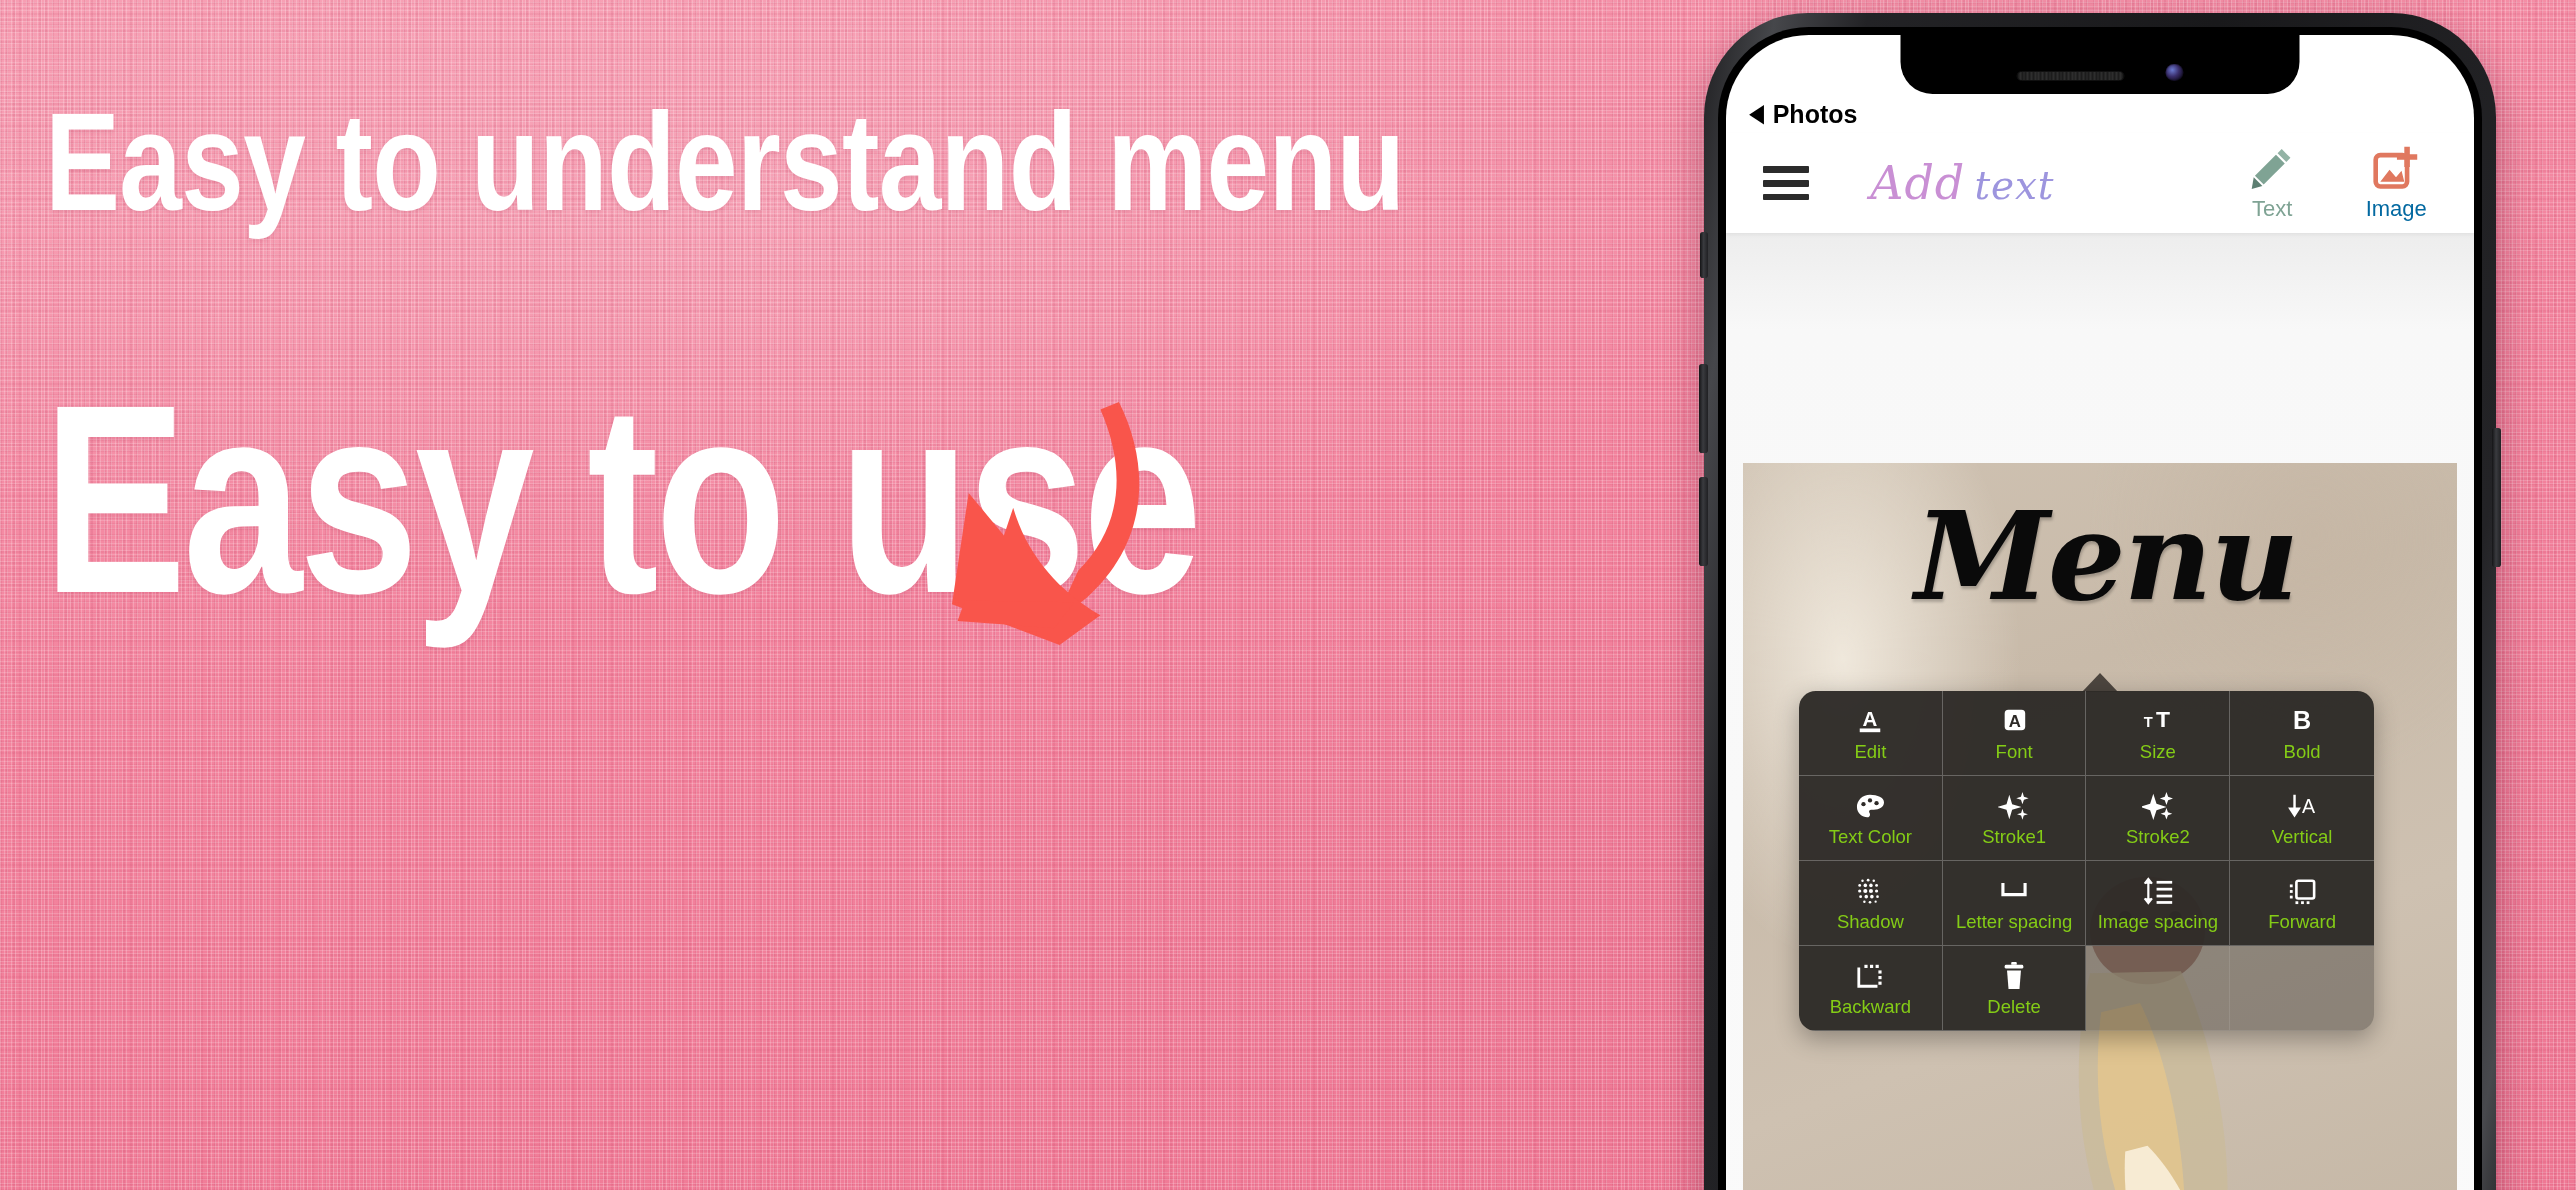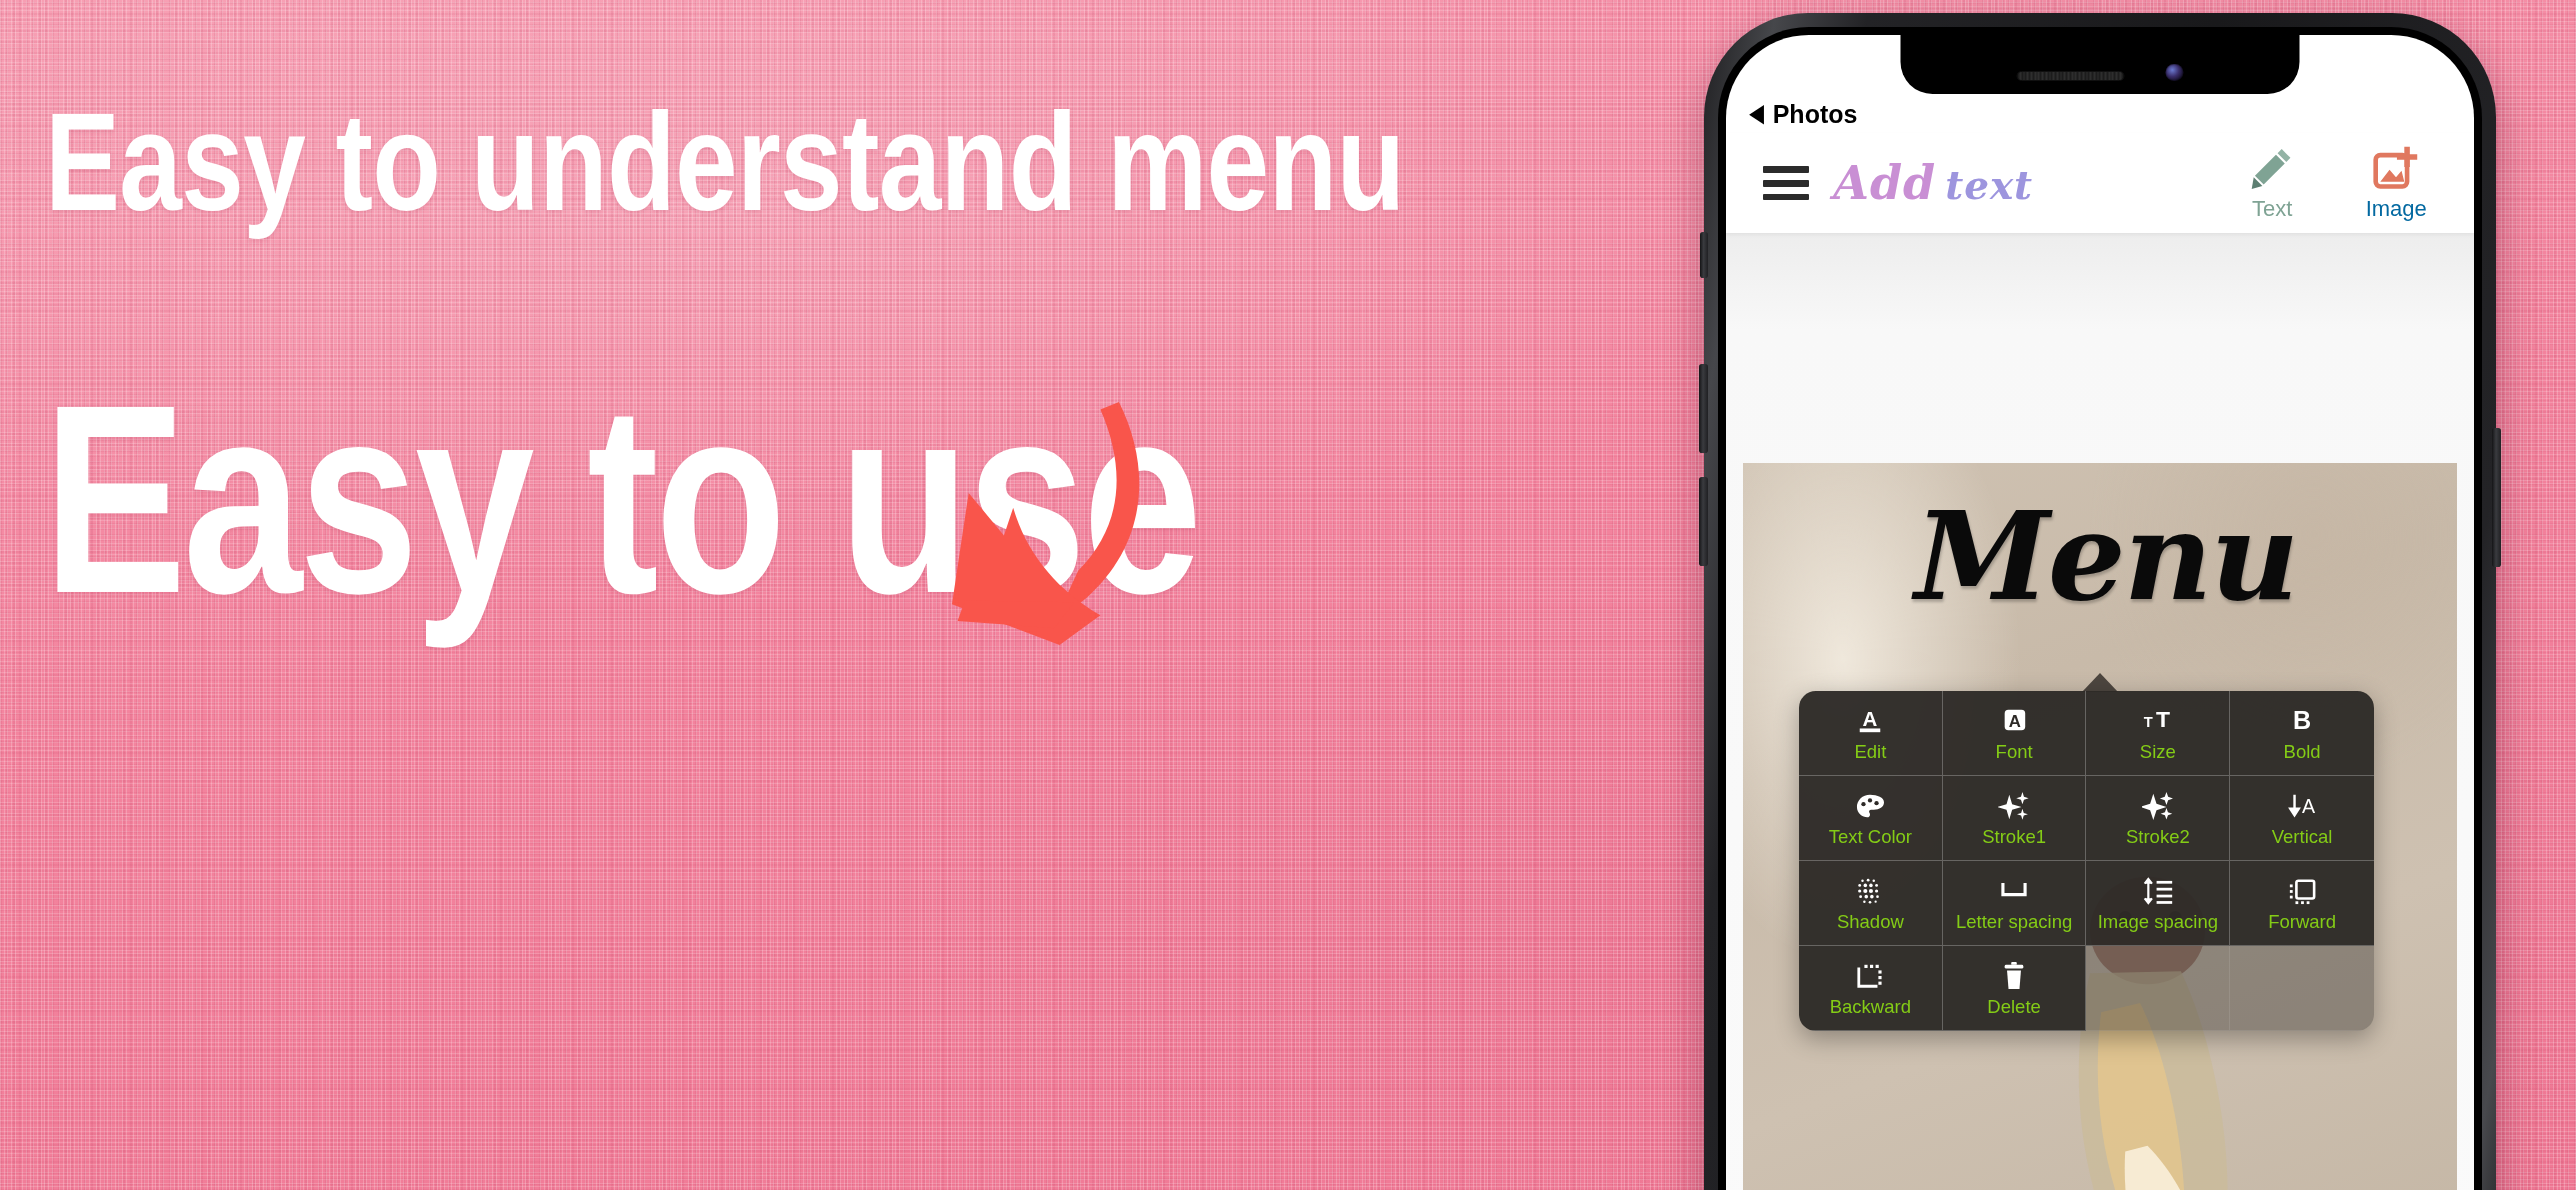--- a/index.html
+++ b/index.html
@@ -133,22 +133,22 @@
 
   
   #navbar {
     position:absolute; left:0; right:0; top:98px; height:100px;
     background:#fff; display:flex; align-items:center; z-index:25;
     box-shadow:0 1.9px 3.7px rgba(0,0,0,.05);
   }
   #hamburger { margin-left:37px; display:flex; flex-direction:column; gap:7.4px; width:46px; }
   #hamburger span { display:block; height:6.5px; background:#2b2b2b; border-radius:0.9px; }
   #addtext {
-    margin-left:24px; font-size:46px; font-style:italic;
-    font-family:"DejaVu Serif", serif; font-weight:700; letter-spacing:0.9px;
+    margin-left:61px; font-size:46px; font-style:italic;
+    font-family:"DejaVu Serif", serif; font-weight:400; letter-spacing:0.9px;
   }
   #addtext .w1 { color:#C98FD4; }
   #addtext .w2 { color:#9D95DE; font-size:39px; margin-left:9.3px; }
   #nav-actions { margin-left:auto; display:flex; gap:35px; padding-right:33px; }
   .nav-action { display:flex; flex-direction:column; align-items:center; gap:3.7px; width:89px; }
   .nav-action span { font-size:22px; }
   #nav-text span  { color:#7FA394; }
   #nav-image span { color:#0369a1; }
 
   

